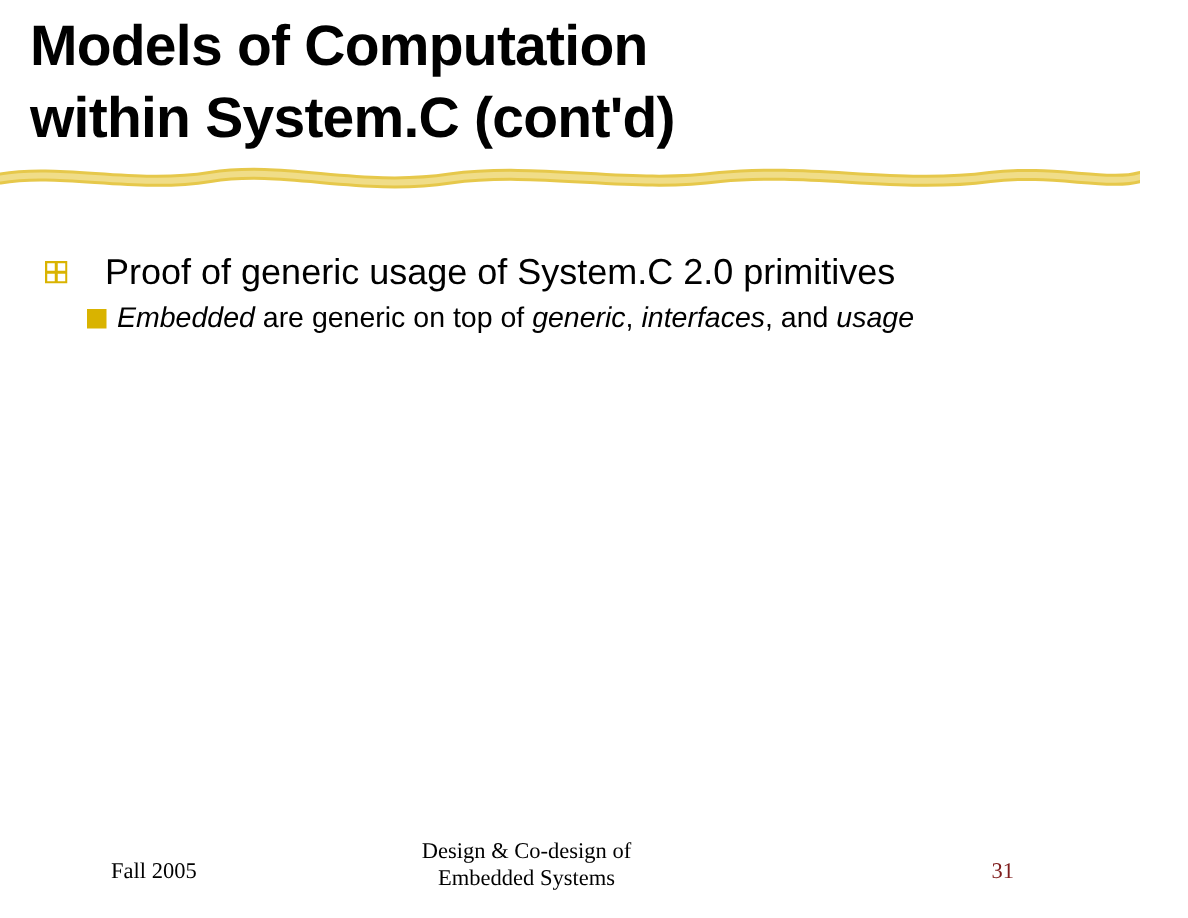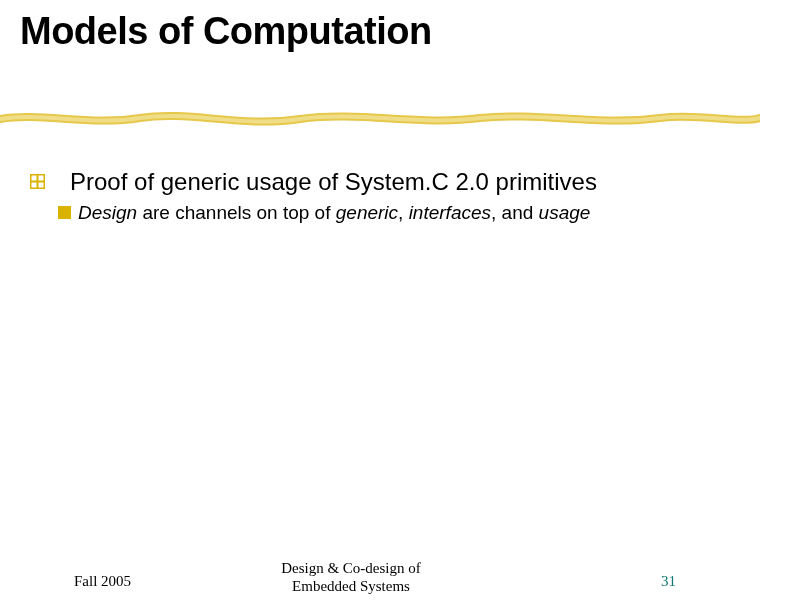--- a/index.html
+++ b/index.html
@@ -26,30 +26,31 @@
   .l2 { position: relative; padding-left: 48px; margin-top: 6px; }
   .l2 .bullet {
     position: absolute; left: 28px; top: 4px;
     width: 13px; height: 13px;
     background: #d9b300;
   }
   .l2 .text { font-size: 19px; color: #000; font-family: Verdana, Geneva, sans-serif; }
   .italic { font-style: italic; }
   .footer-left { position: absolute; left: 30px; bottom: 22px; font-size: 15px; color: #000; font-family: "Times New Roman", Times, serif; margin-left: 44px; }
   .footer-center { position: absolute; left: 0; right: 0; bottom: 16px; text-align: center; font-size: 15px; color: #000; font-family: "Times New Roman", Times, serif; line-height: 1.25; }
-  .footer-right { position: absolute; right: 26px; bottom: 22px; font-size: 15px; color: #0f766e; font-family: "Times New Roman", Times, serif; }
+  .footer-right { position: absolute; right: 26px; bottom: 22px; font-size: 15px; color: #7f1d1d; font-family: "Times New Roman", Times, serif; }
 </style>
 </head>
 <body>
 
 <div class="slide">
 
   <div class="title-block">
     <div class="title">
       <span>Models of Computation</span><br>
+      <span>within System.C (cont'd)</span>
     </div>
   </div>
 
   <div class="underline">
     <svg viewBox="0 0 760 26" preserveAspectRatio="none">
       <path d="M0,13 C40,6 90,20 140,12 C190,4 240,22 300,13 C360,5 420,20 480,12 C540,6 600,20 660,12 C700,7 740,18 760,12" fill="none" stroke="#e6c84b" stroke-width="8" stroke-linecap="round"></path>
       <path d="M0,13 C40,6 90,20 140,12 C190,4 240,22 300,13 C360,5 420,20 480,12 C540,6 600,20 660,12 C700,7 740,18 760,12" fill="none" stroke="#f0dd88" stroke-width="4" stroke-linecap="round"></path>
     </svg>
   </div>
 
@@ -62,21 +63,21 @@
           <rect x="8.5" y="1.5" width="5" height="5" fill="#fff"></rect>
           <rect x="1.5" y="8.5" width="5" height="5" fill="#fff"></rect>
           <rect x="8.5" y="8.5" width="5" height="5" fill="#fff"></rect>
         </svg>
       </span>
       <span class="text">Proof of generic usage of System.C 2.0 primitives</span>
     </div>
     <div class="l2">
       <span class="bullet"></span>
       <span class="text">
-        <span class="italic">Design</span><span> are channels on top of </span><span class="italic">generic</span><span>, </span><span class="italic">interfaces</span><span>, and </span><span class="italic">usage</span>
+        <span class="italic">Embedded</span><span> are generic on top of </span><span class="italic">generic</span><span>, </span><span class="italic">interfaces</span><span>, and </span><span class="italic">usage</span>
       </span>
     </div>
   </div>
 
   <div class="footer-left">Fall 2005</div>
   <div class="footer-center">
     <span>Design &amp; Co-design of</span><br>
     <span>Embedded Systems</span>
   </div>
   <div class="footer-right">31</div>

